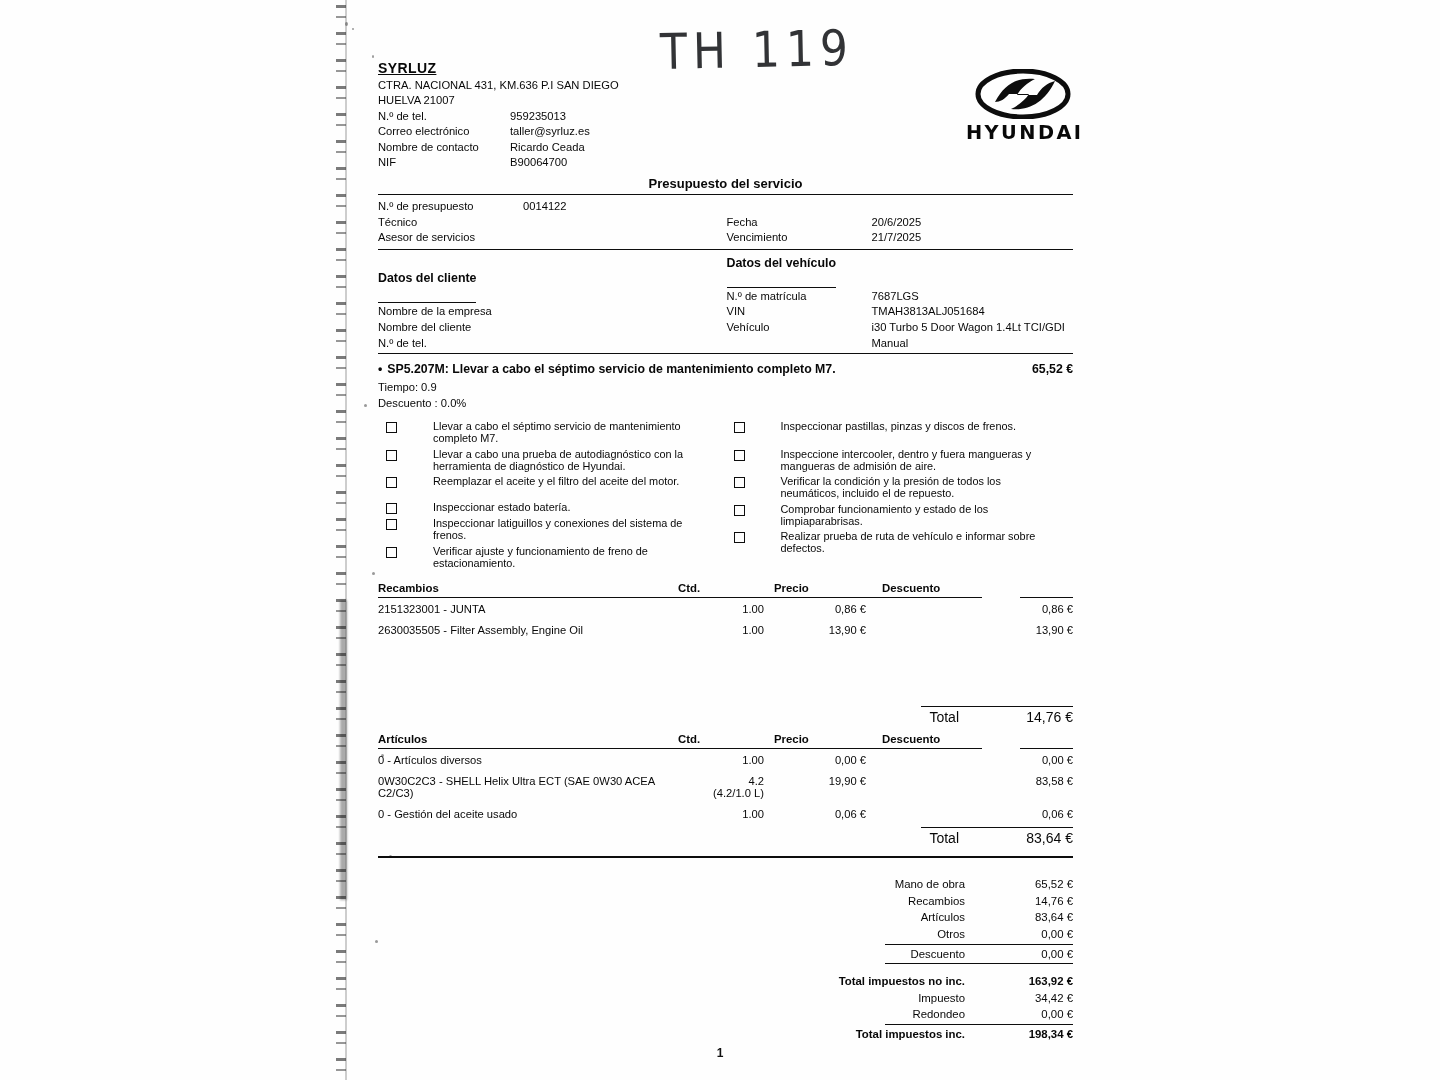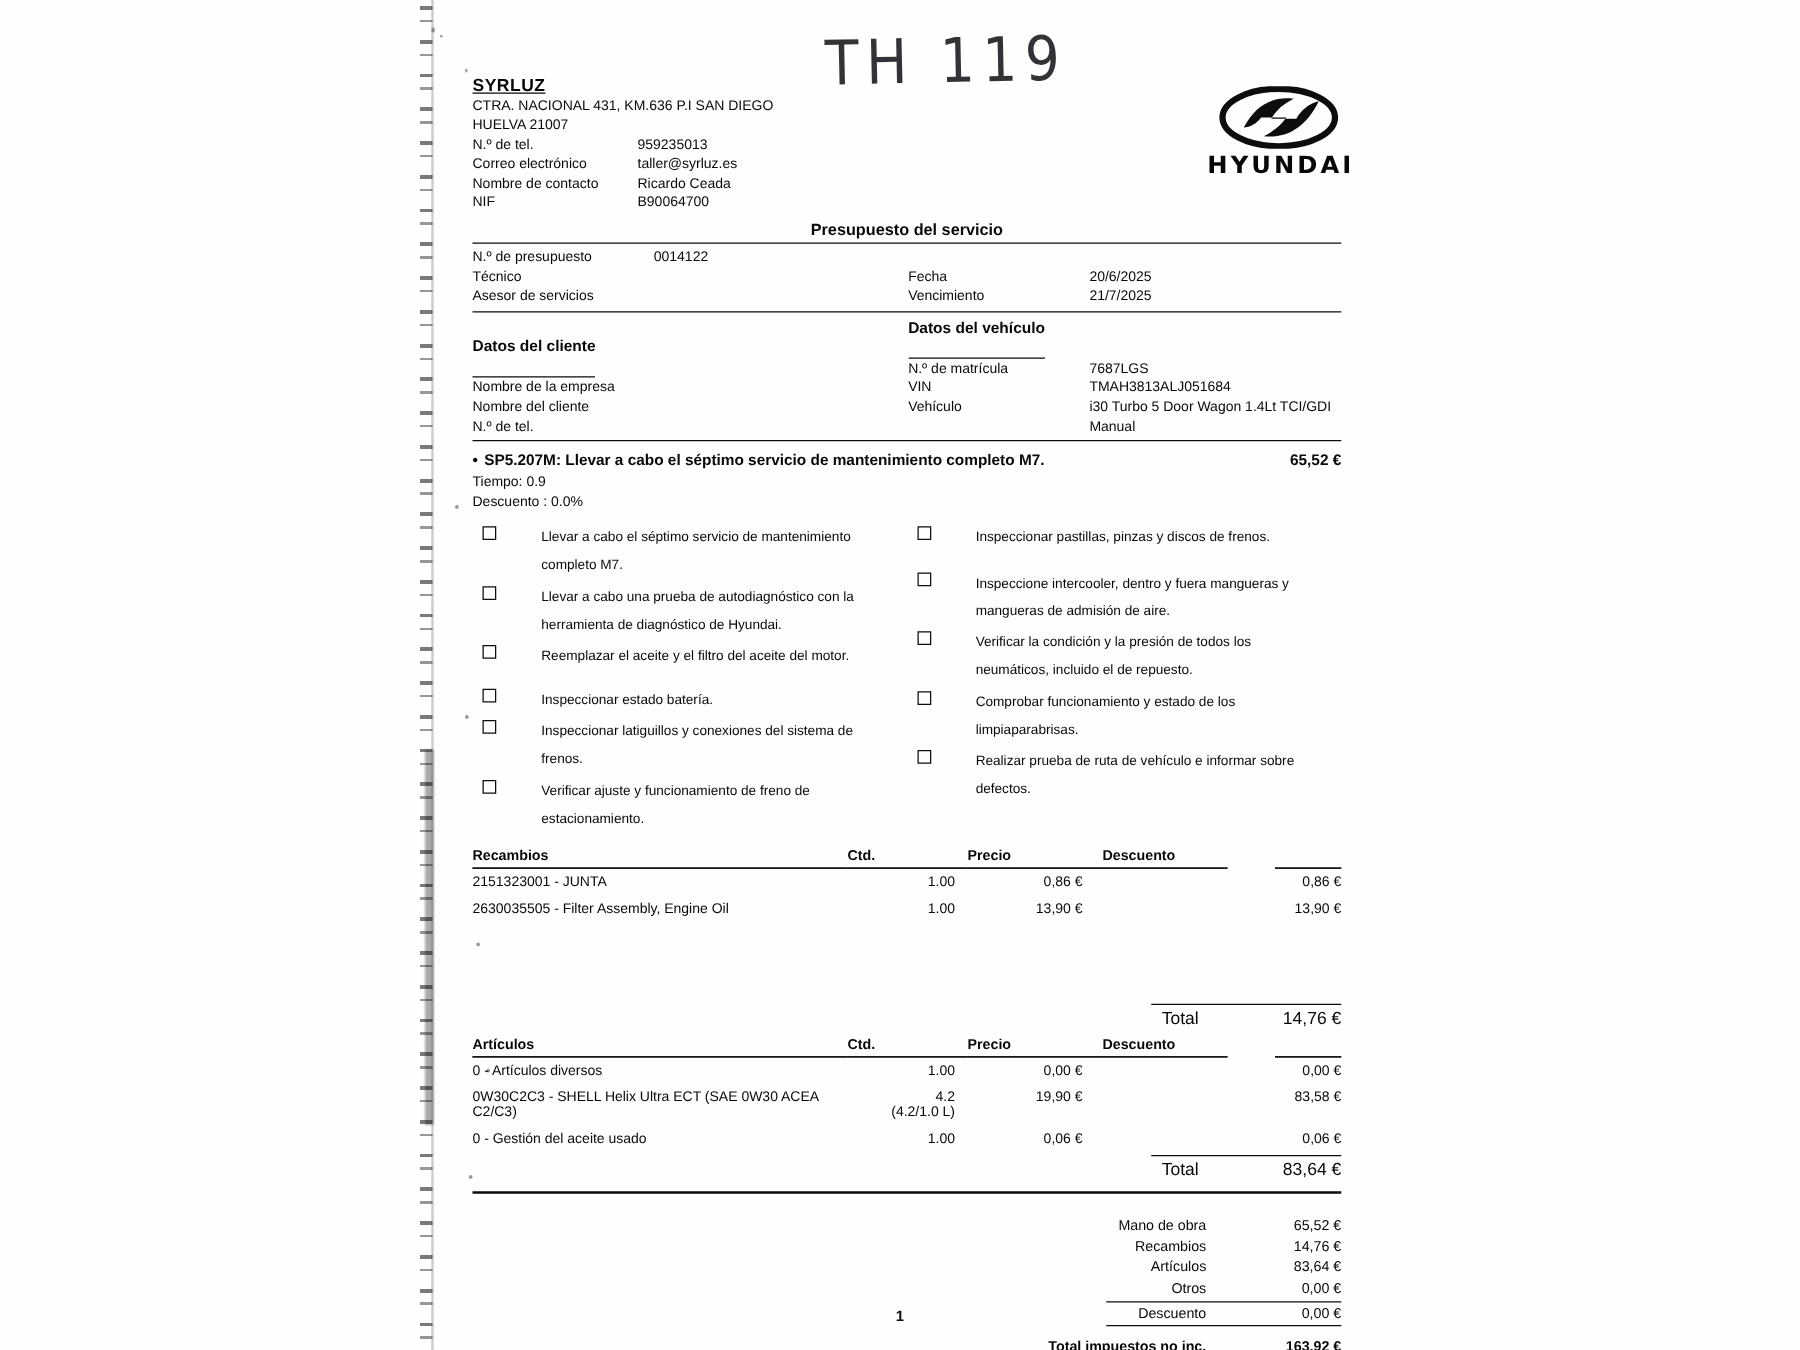--- a/index.html
+++ b/index.html
@@ -148,21 +148,21 @@
   }
   .svc .bullet { margin-right: 5px; }
   .svc-amt { font-weight: bold; white-space: nowrap; }
   .svc-meta { font-size: 11.2px; line-height: 16px; }
 
   
   .checklist {
     display: flex;
     margin-top: 9px;
     font-size: 10.9px;
-    line-height: 22px;
+    line-height: 12px;
   }
   .checklist .cl-col { flex: 1 1 50%; }
   .cl-item { display: flex; margin-bottom: 3.5px; }
   .cbox {
     flex: 0 0 9px;
     width: 9px; height: 9px;
     border: 1.3px solid #111;
     margin-top: 2px;
     margin-left: 8px;
   }

